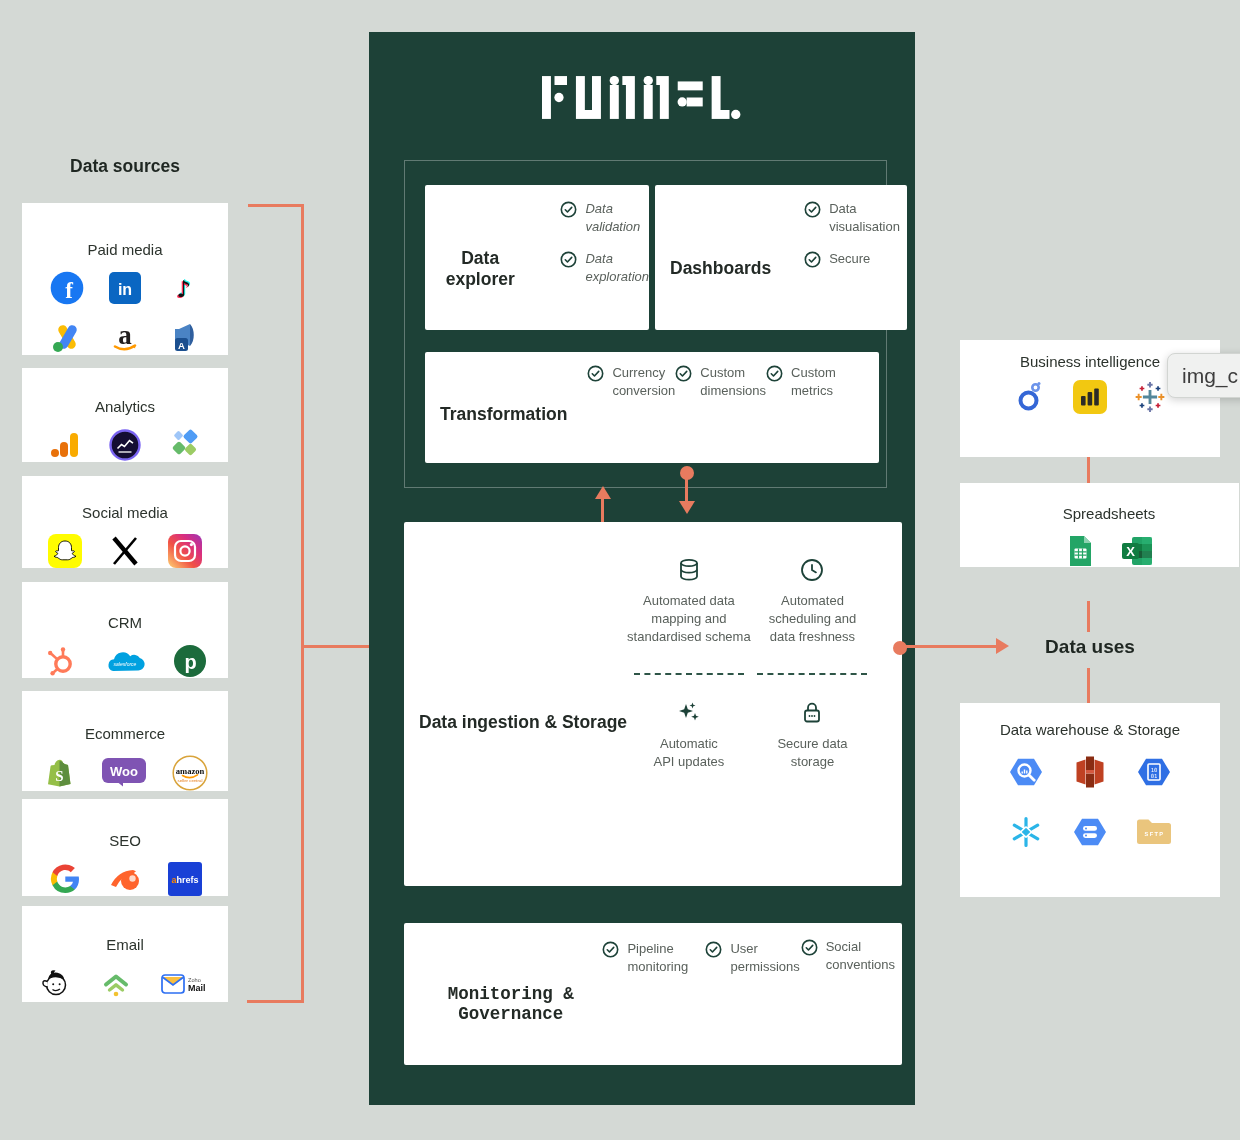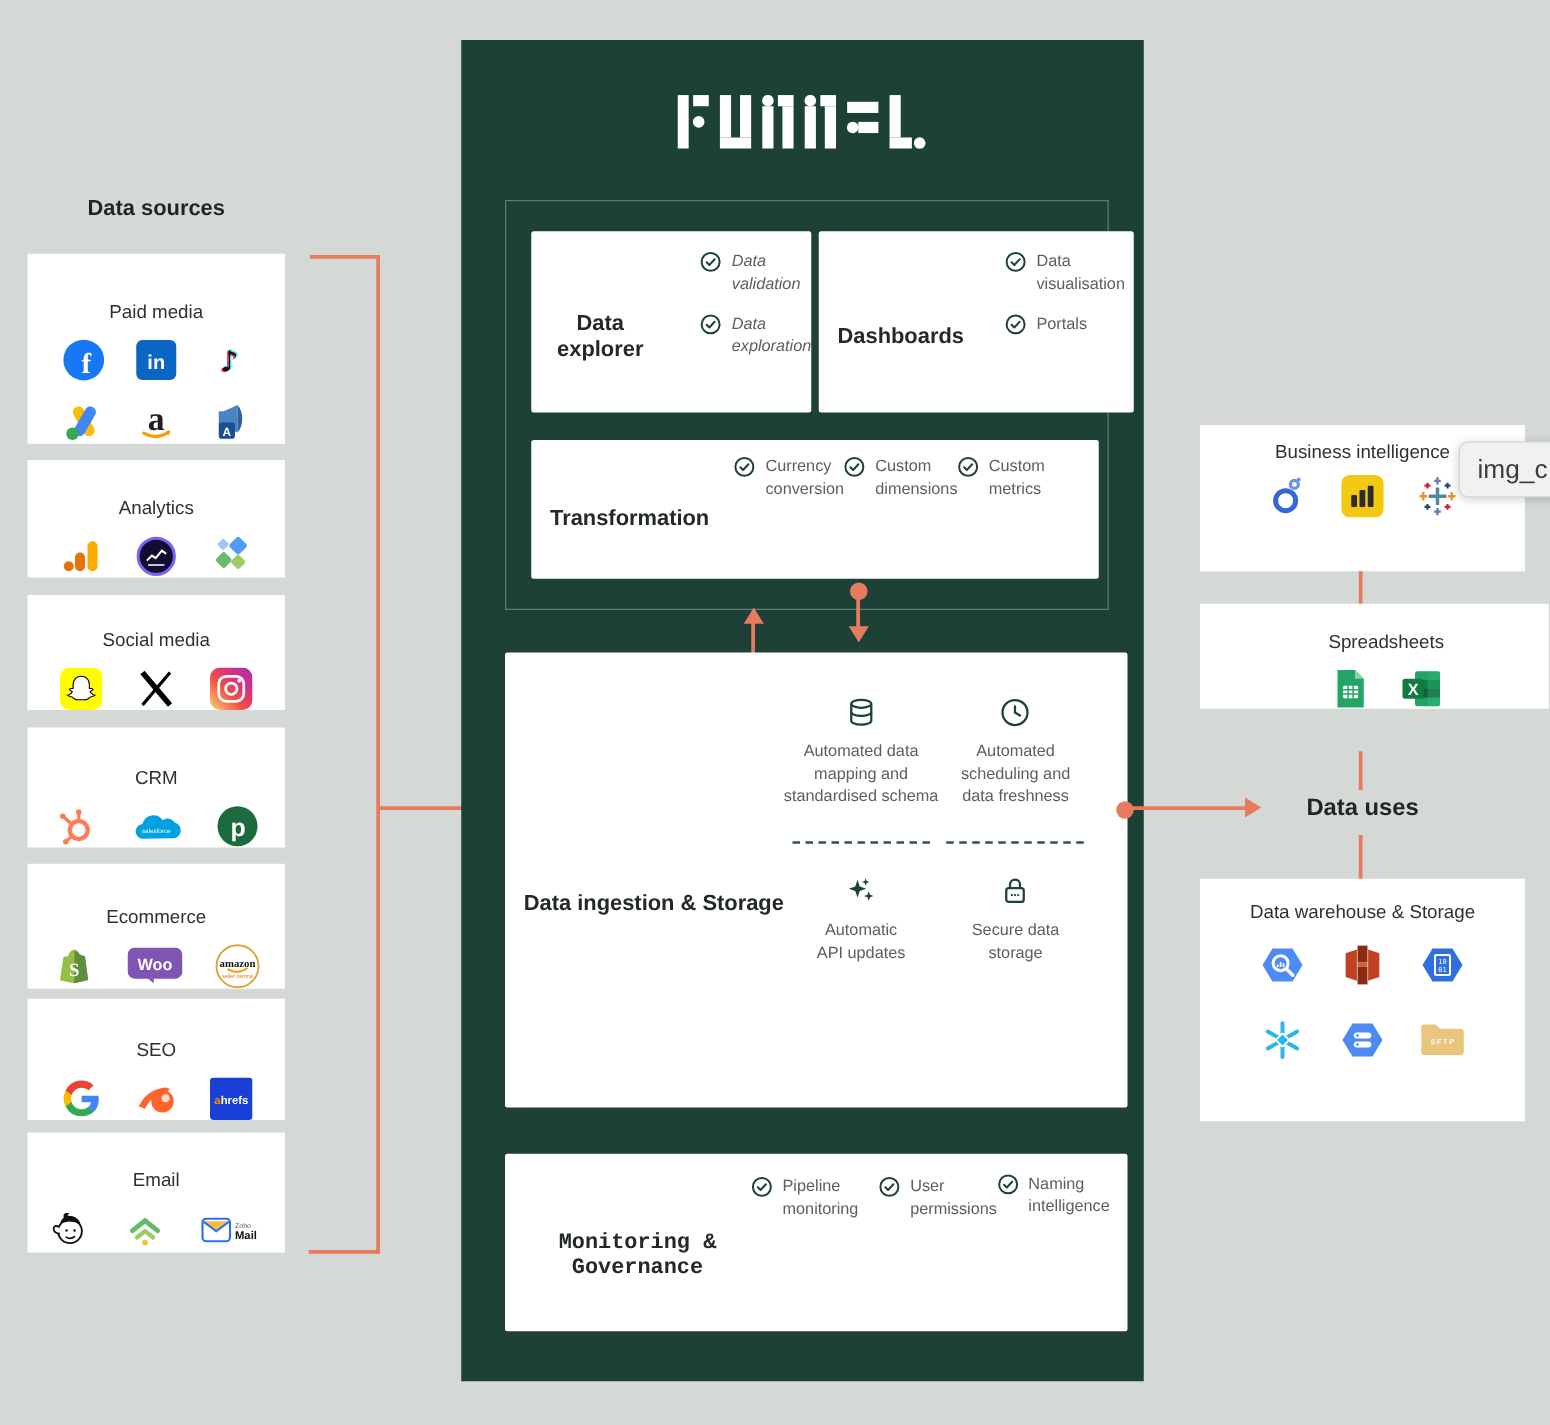--- a/index.html
+++ b/index.html
@@ -332,21 +332,21 @@
               <circle cx="9" cy="9" r="7.6" fill="none" stroke="#1d4238" stroke-width="1.7"></circle>
               <path d="M5.6 9.3 l2.3 2.3 4.5-4.8" fill="none" stroke="#1d4238" stroke-width="1.7" stroke-linecap="round" stroke-linejoin="round"></path>
             </svg>
             <span>Data visualisation</span>
           </div>
         <div class="chk">
             <svg width="17" height="17" viewBox="0 0 18 18">
               <circle cx="9" cy="9" r="7.6" fill="none" stroke="#1d4238" stroke-width="1.7"></circle>
               <path d="M5.6 9.3 l2.3 2.3 4.5-4.8" fill="none" stroke="#1d4238" stroke-width="1.7" stroke-linecap="round" stroke-linejoin="round"></path>
             </svg>
-            <span>Portals</span>
+            <span>Secure</span>
           </div>
       </div>
     </div>
 
     <div class="white-card" style="left:56px;top:320px;width:439px;height:111px;">
       <div class="big-title" style="margin-top:14px;">Transformation</div>
       <div style="display:flex;justify-content:space-between;align-self:stretch;padding:12px 22px 0 20px;">
         <div class="chk">
             <svg width="17" height="17" viewBox="0 0 18 18">
               <circle cx="9" cy="9" r="7.6" fill="none" stroke="#1d4238" stroke-width="1.7"></circle>
@@ -449,21 +449,21 @@
             </svg>
             <span>User permissions</span>
           </div>
       </div>
       <div style="display:flex;justify-content:center;margin-top:15px;align-self:stretch;">
         <div class="chk">
             <svg width="17" height="17" viewBox="0 0 18 18">
               <circle cx="9" cy="9" r="7.6" fill="none" stroke="#1d4238" stroke-width="1.7"></circle>
               <path d="M5.6 9.3 l2.3 2.3 4.5-4.8" fill="none" stroke="#1d4238" stroke-width="1.7" stroke-linecap="round" stroke-linejoin="round"></path>
             </svg>
-            <span>Naming intelligence</span>
+            <span>Social conventions</span>
           </div>
       </div>
     </div>
   </div>
 
   <div class="dot" style="left:893px;top:641px;"></div>
   <div class="line" style="left:900px;top:645px;width:98px;height:3px;"></div>
   <div class="head-r" style="left:996px;top:638px;"></div>
 
   <div class="card use" style="top:340px;height:117px;">

